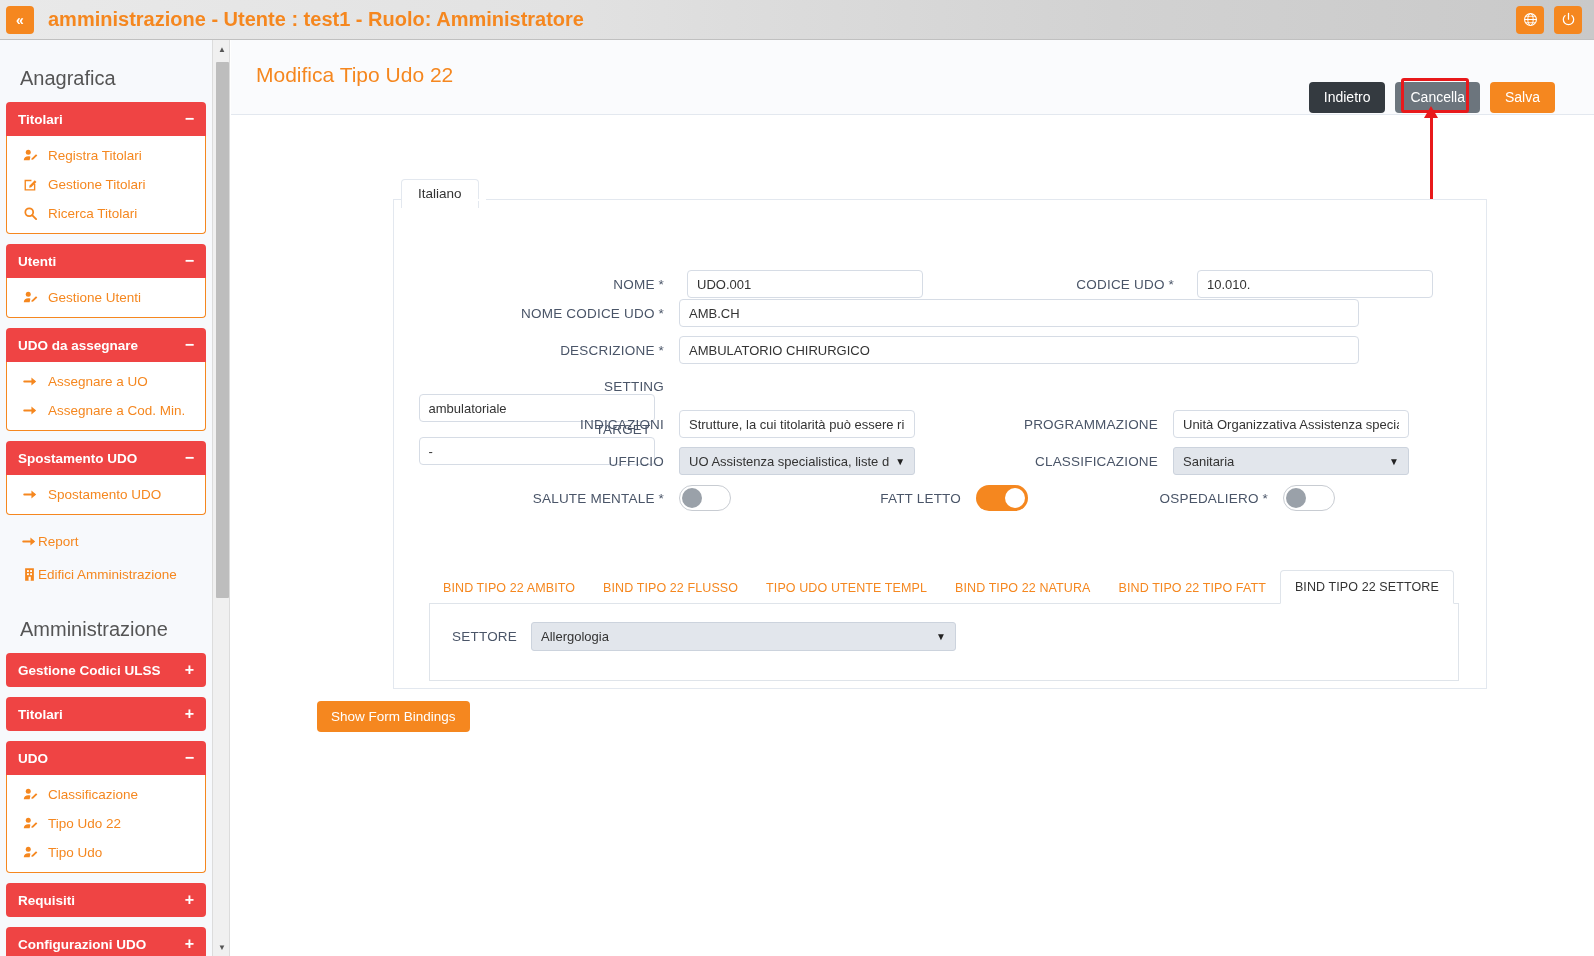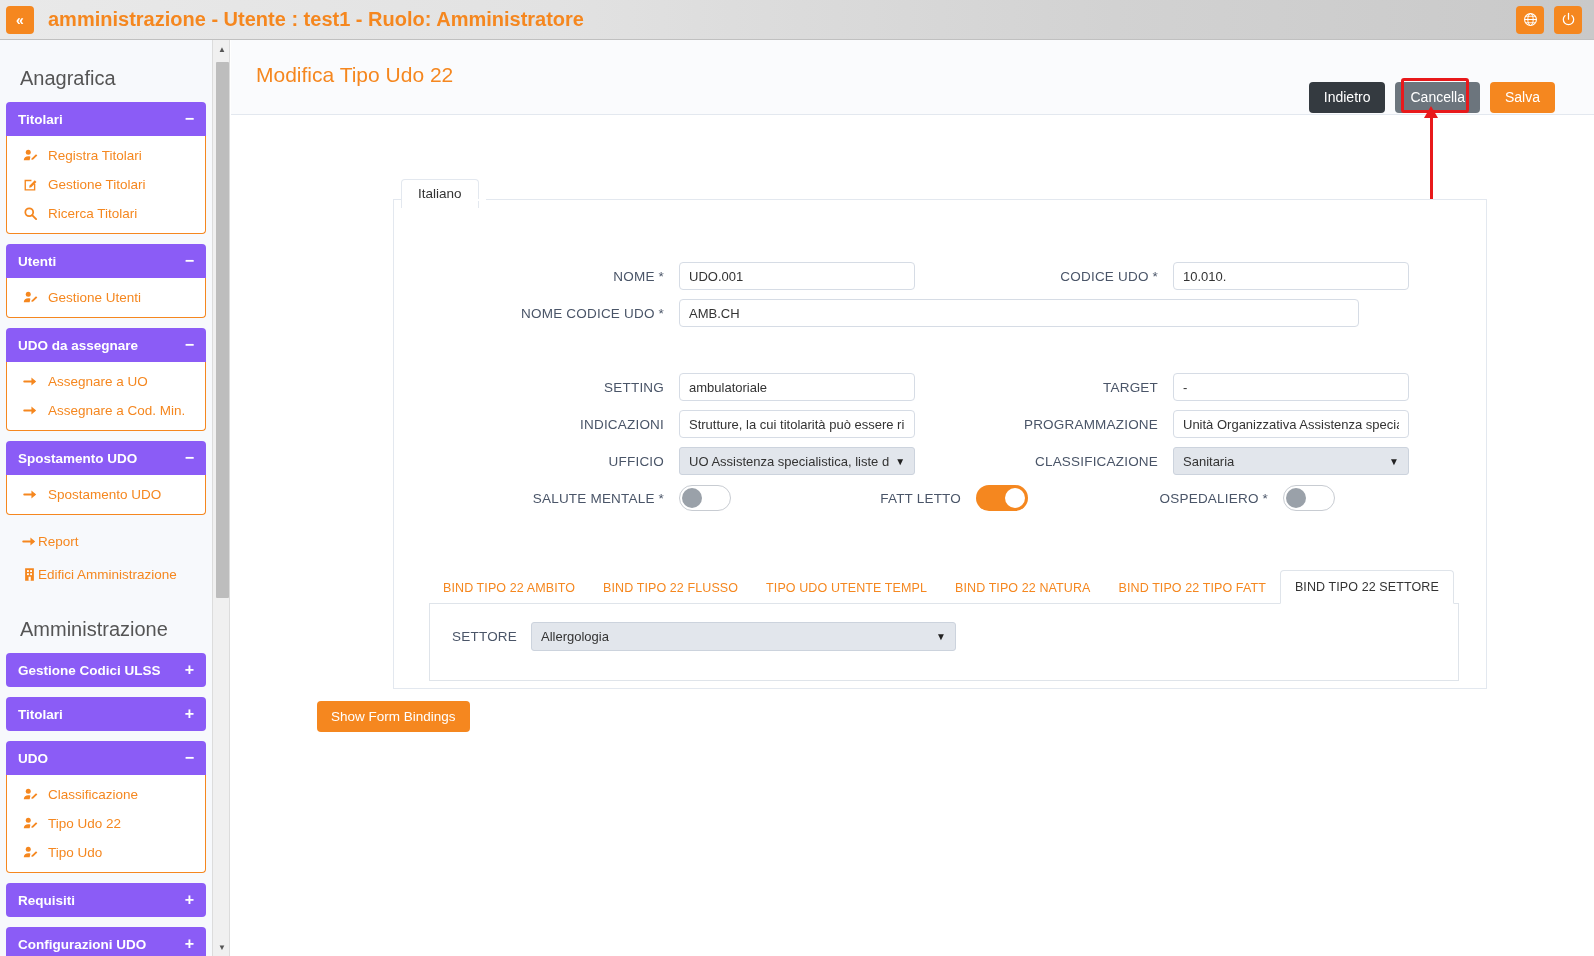--- a/index.html
+++ b/index.html
@@ -43,21 +43,21 @@
     position: absolute; left: 0; top: 40px; width: 212px; height: 916px;
     background: #f7f9fc; overflow: hidden;
   }
   .sidebar-inner { padding: 0 6px; }
   .section-title {
     font-size: 20px; color: #555; padding: 27px 0 12px 14px;
     font-weight: normal;
   }
   .group { margin-bottom: 10px; }
   .group-head {
-    background: #8b5cf6; color: #fff; font-weight: bold; font-size: 13.5px;
+    background: #ef4444; color: #fff; font-weight: bold; font-size: 13.5px;
     padding: 8px 12px; display: flex; align-items: center;
     border-radius: 4px; cursor: pointer;
   }
   .group.open .group-head { border-radius: 4px 4px 0 0; }
   .group-head .sign { margin-left: auto; font-size: 16px; font-weight: bold; }
   .group-body {
     border: 1px solid #f5871f; border-top: none;
     border-radius: 0 0 4px 4px; background: #fff;
     padding: 5px 0;
   }
@@ -443,34 +443,38 @@
     </div>
   </div>
 
   <div class="anno-box"></div>
   <div class="anno-arrow"></div>
 
   <div class="form-card">
     <div class="lang-tab">Italiano</div>
     <div class="lang-tab-mask"></div>
 
-    <div class="row" style="left:0; top:62px;">
+    <div class="row" style="left:0; top:70px;gap:8px;">
       <div class="lbl" style="width:270px;">NOME *</div>
       <input class="inp" style="width: 236px; margin-left: 15px;" value="UDO.001">
       <div class="lbl" style="width:243px;">CODICE UDO *</div>
       <input class="inp" style="width: 236px; margin-left: 15px;" value="10.010.">
     </div>
 
     <div class="row" style="left:0; top:99px;">
       <div class="lbl" style="width:270px;">NOME CODICE UDO *</div>
       <input class="inp" style="width: 680px; margin-left: 15px;" value="AMB.CH">
     </div>
 
-
-    <div class="row" style="left:0; top:173px;">
+    <div class="row" style="left:0; top:136px;">
+      <div class="lbl" style="width:270px;">DESCRIZIONE *</div>
+      <input class="inp" style="width: 680px; margin-left: 15px;" value="AMBULATORIO CHIRURGICO">
+    </div>
+
+    <div class="row" style="left:0; top:179px;flex-direction:column;">
       <div class="lbl" style="width:270px;">SETTING</div>
       <input class="inp" style="width: 236px; margin-left: 15px;" value="ambulatoriale">
       <div class="lbl" style="width:243px;">TARGET</div>
       <input class="inp" style="width: 236px; margin-left: 15px;" value="-">
     </div>
 
     <div class="row" style="left:0; top:210px;">
       <div class="lbl" style="width:270px;">INDICAZIONI</div>
       <input class="inp" style="width: 236px; margin-left: 15px;" value="Strutture, la cui titolarità può essere ri">
       <div class="lbl" style="width:243px;">PROGRAMMAZIONE</div>

